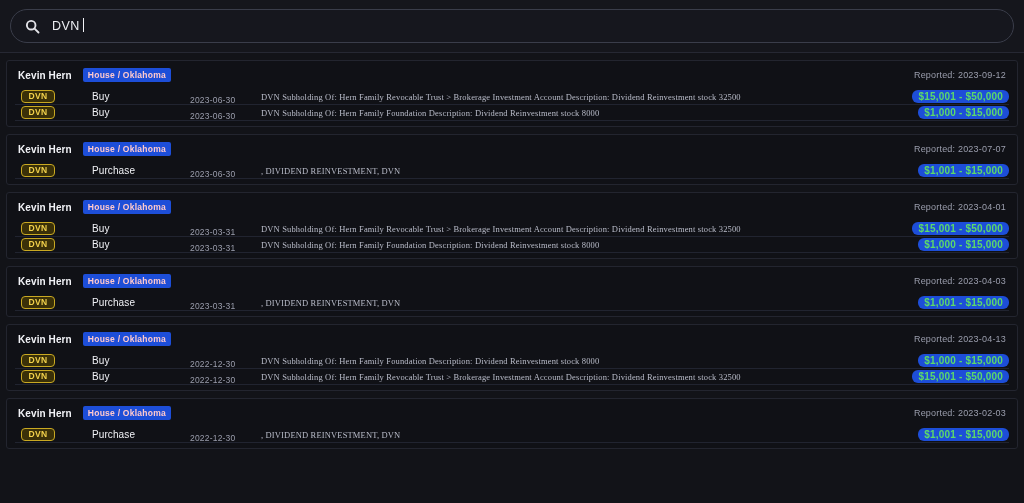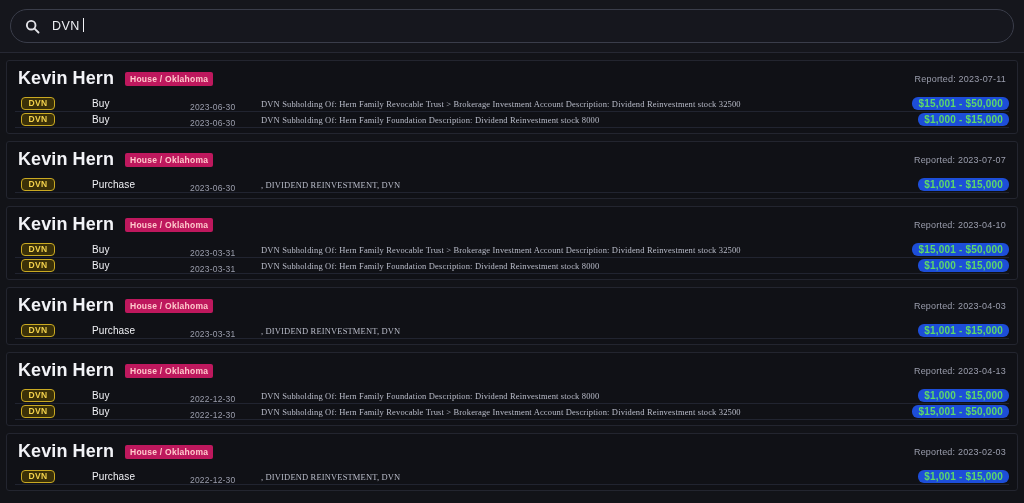--- a/index.html
+++ b/index.html
@@ -82,34 +82,34 @@
     padding: 7px 8px 5px 8px;
   }
 
   .card-head {
     display: flex;
     align-items: center;
     padding: 0 3px 7px 3px;
   }
 
   .politician {
-    font-size: 18px;
+    font-size: 10px;
     font-weight: bold;
     color: #f2f3f7;
     letter-spacing: .1px;
   }
 
   .chamber-badge {
     margin-left: 11px;
     font-size: 8.5px;
     font-weight: bold;
     letter-spacing: .25px;
     padding: 2px 5px 2px 5px;
     border-radius: 2px;
-    background: #be185d;
+    background: #1d4ed8;
     color: #ffc9cc;
     white-space: nowrap;
   }
 
   .reported {
     margin-left: auto;
     font-size: 9px;
     color: #9b9ead;
     letter-spacing: .2px;
     white-space: nowrap;
@@ -201,21 +201,21 @@
   </div>
 
 
 </div>
 
 <div class="feed">
     <div class="card">
       <div class="card-head">
         <span class="politician">Kevin Hern</span>
         <span class="chamber-badge">House / Oklahoma</span>
-        <span class="reported">Reported: 2023-07-11</span>
+        <span class="reported">Reported: 2023-09-12</span>
       </div>
       <div class="tx-row">
         <span class="ticker">DVN</span>
         <span class="tx-type">Buy</span>
         <span class="tx-date">2023-06-30</span>
         <span class="tx-desc">DVN Subholding Of: Hern Family Revocable Trust &gt; Brokerage Investment Account Description: Dividend Reinvestment stock 32500</span>
         <span class="tx-amount">$15,001 - $50,000</span>
       </div>
       <div class="tx-row">
         <span class="ticker">DVN</span>
@@ -236,21 +236,21 @@
         <span class="tx-type">Purchase</span>
         <span class="tx-date">2023-06-30</span>
         <span class="tx-desc">, DIVIDEND REINVESTMENT, DVN</span>
         <span class="tx-amount">$1,001 - $15,000</span>
       </div>
     </div>
     <div class="card">
       <div class="card-head">
         <span class="politician">Kevin Hern</span>
         <span class="chamber-badge">House / Oklahoma</span>
-        <span class="reported">Reported: 2023-04-10</span>
+        <span class="reported">Reported: 2023-04-01</span>
       </div>
       <div class="tx-row">
         <span class="ticker">DVN</span>
         <span class="tx-type">Buy</span>
         <span class="tx-date">2023-03-31</span>
         <span class="tx-desc">DVN Subholding Of: Hern Family Revocable Trust &gt; Brokerage Investment Account Description: Dividend Reinvestment stock 32500</span>
         <span class="tx-amount">$15,001 - $50,000</span>
       </div>
       <div class="tx-row">
         <span class="ticker">DVN</span>

